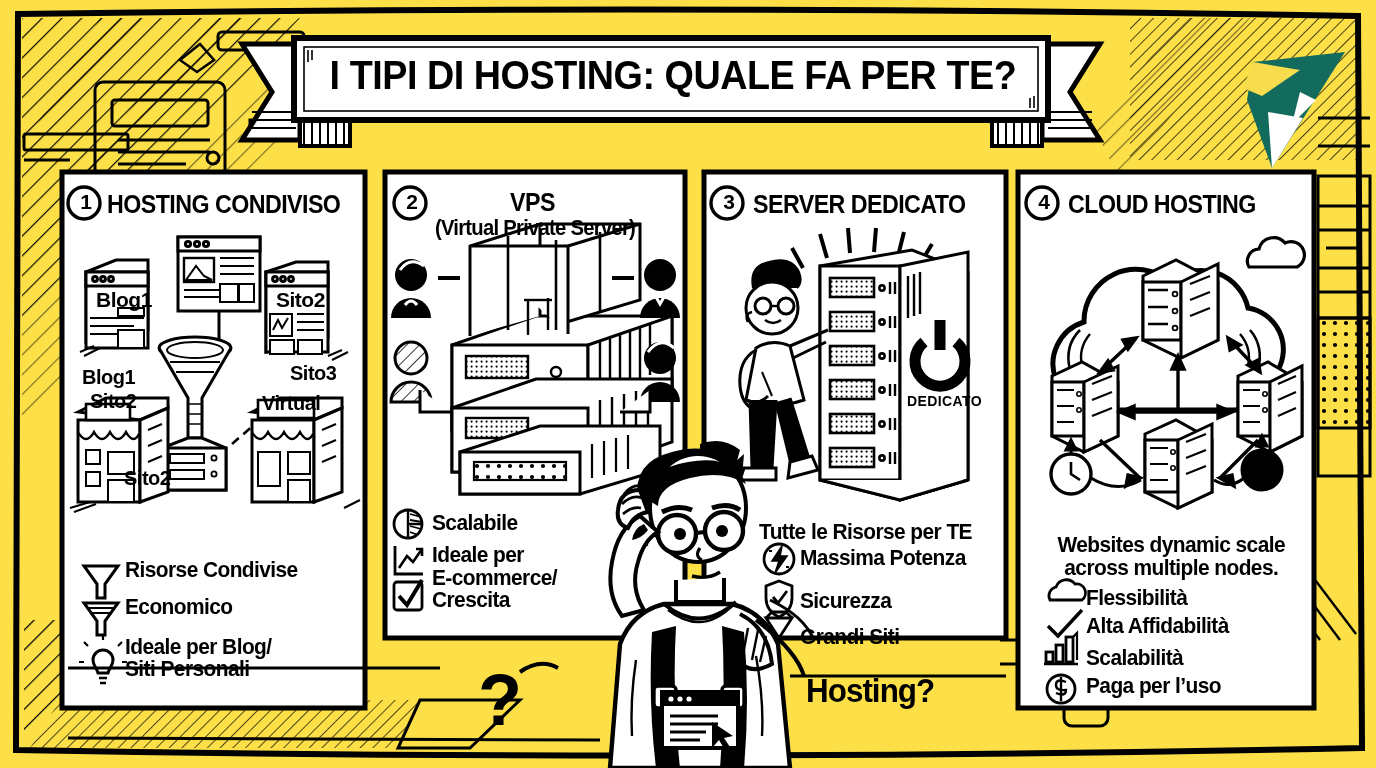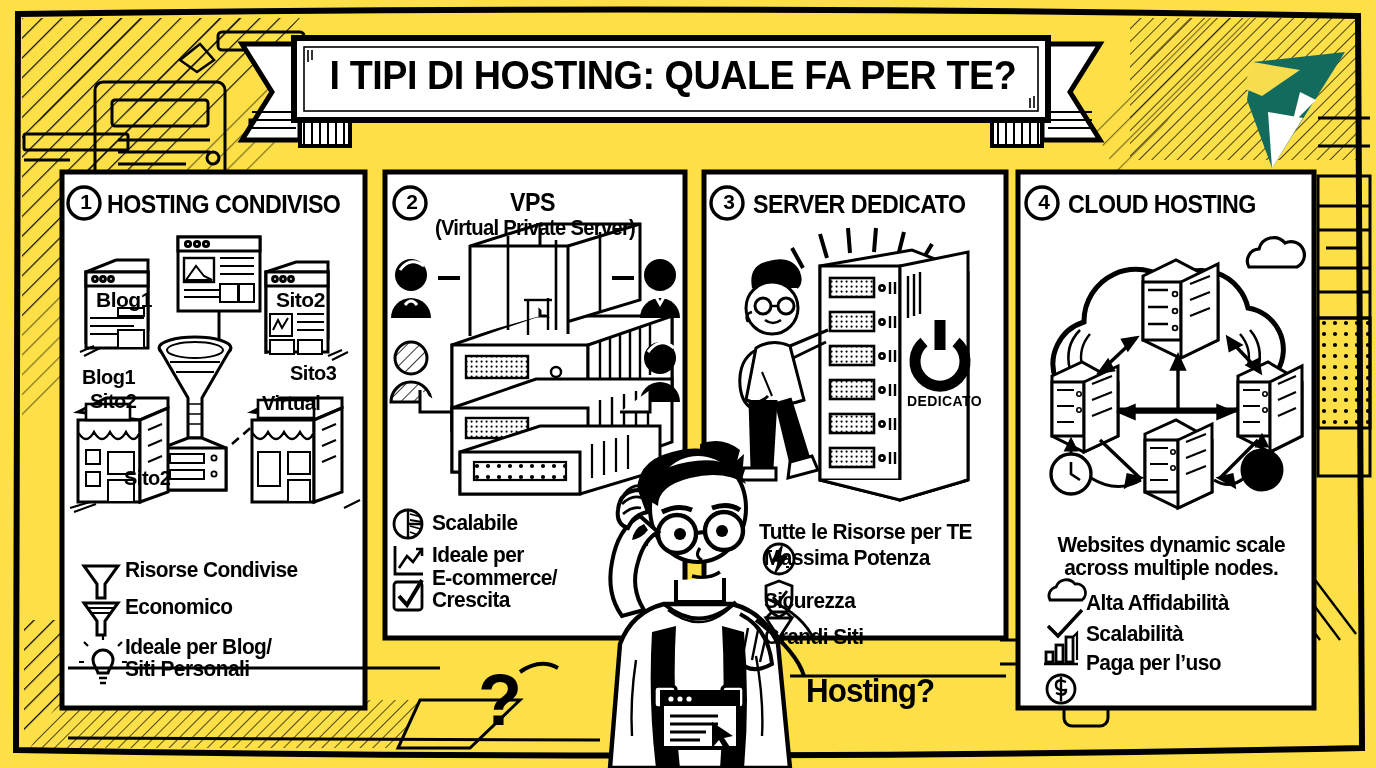--- a/index.html
+++ b/index.html
@@ -663,35 +663,38 @@
       <div class="b-txt">Scalabile</div>
     </div>
     <div class="bullet" style="margin-top:9px;">
       <div class="b-txt">Ideale per
 E-commerce/
 Crescita</div>
     </div>
   </div>
 
   <div class="txt lead" style="left:759px; top:520px; width:250px;">Tutte le Risorse per TE</div>
-  <div class="bullets" style="left:764px; top:546px; width:220px;">
+  <div class="bullets" style="left:800px; top:546px; width:220px;">
     <div class="bullet">
       <div class="b-txt">Massima Potenza</div>
     </div>
     <div class="bullet" style="margin-top:20px;">
       <div class="b-txt">Sicurezza</div>
     </div>
     <div class="bullet" style="margin-top:12px;align-items:center;">
       <div class="b-txt">Grandi Siti</div>
     </div>
   </div>
 
   <div class="txt lead" style="left:1043px; top:533px; width:270px; white-space:pre-line; text-align:center;">Websites dynamic scale
 across multiple nodes.</div>
   <div class="bullets" style="left:1086px; top:586px; width:230px;">
+    <div class="bullet">
+      <div class="b-txt">Flessibilità</div>
+    </div>
     <div class="bullet" style="margin-top:5px;">
       <div class="b-txt">Alta Affidabilità</div>
     </div>
     <div class="bullet" style="margin-top:8px;">
       <div class="b-txt">Scalabilità</div>
     </div>
     <div class="bullet" style="margin-top:5px;">
       <div class="b-txt">Paga per l’uso</div>
     </div>
   </div>

